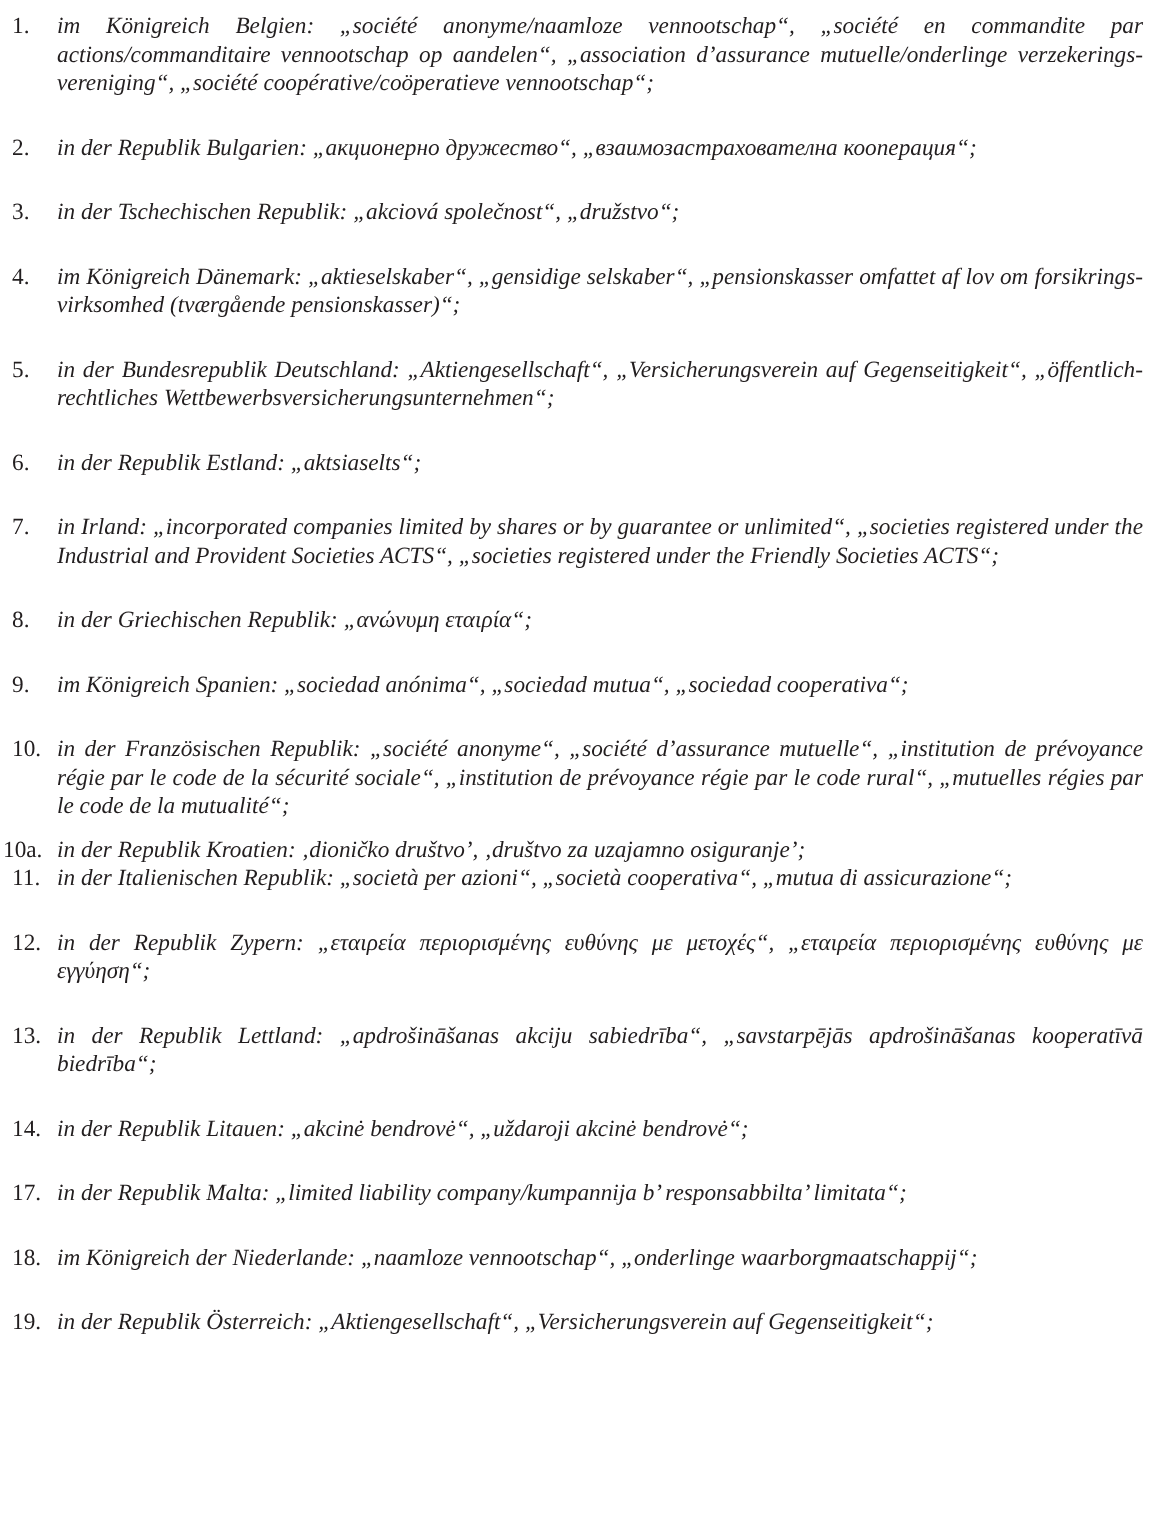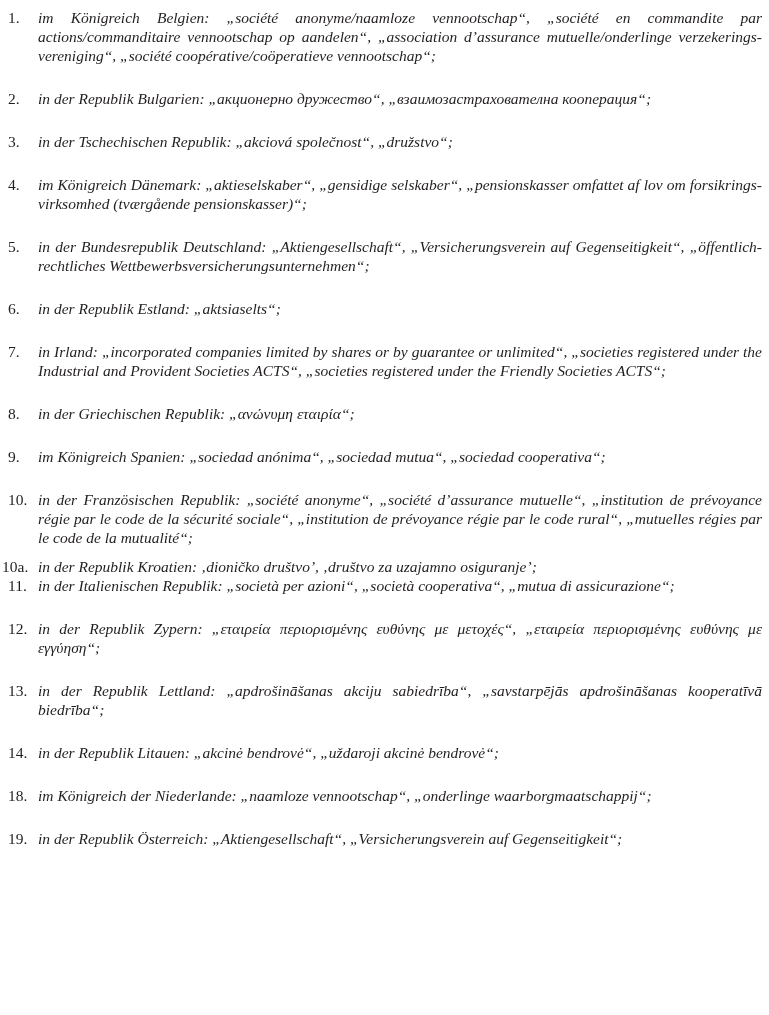--- a/index.html
+++ b/index.html
@@ -108,20 +108,24 @@
       </div>
       <div class="item">
         <span class="num">13.</span>
         <span class="txt">in der Republik Lettland: „apdrošināšanas akciju sabiedrība“, „savstarpējās apdrošināšanas kooperatīvā biedrība“;</span>
       </div>
       <div class="item">
         <span class="num">14.</span>
         <span class="txt">in der Republik Litauen: „akcinė bendrovė“, „uždaroji akcinė bendrovė“;</span>
       </div>
       <div class="item">
+        <span class="num">17.</span>
+        <span class="txt">in der Republik Malta: „limited liability company/kumpannija b’ responsabbilta’ limitata“;</span>
+      </div>
+      <div class="item">
         <span class="num">18.</span>
         <span class="txt">im Königreich der Niederlande: „naamloze vennootschap“, „onderlinge waarborgmaatschappij“;</span>
       </div>
       <div class="item">
         <span class="num">19.</span>
         <span class="txt">in der Republik Österreich: „Aktiengesellschaft“, „Versicherungsverein auf Gegenseitigkeit“;</span>
       </div>
     </div>
 </div>
 

